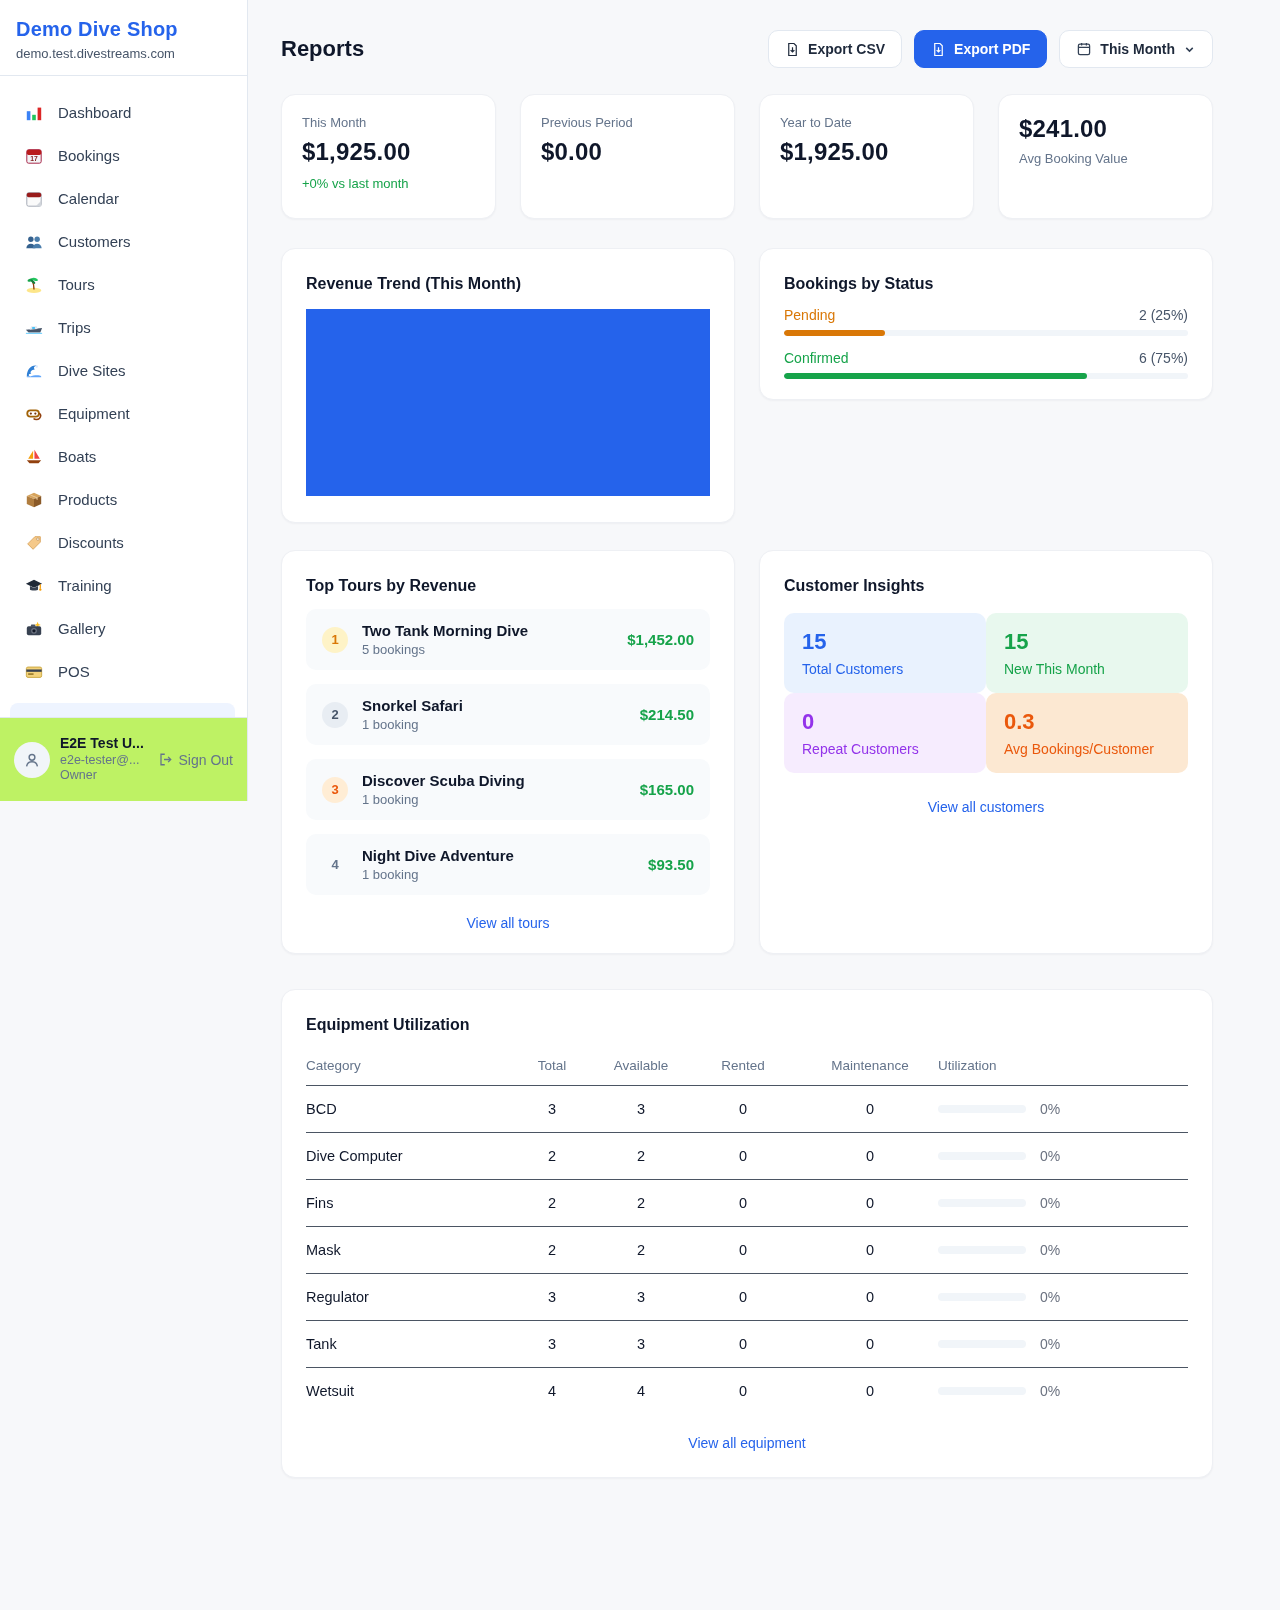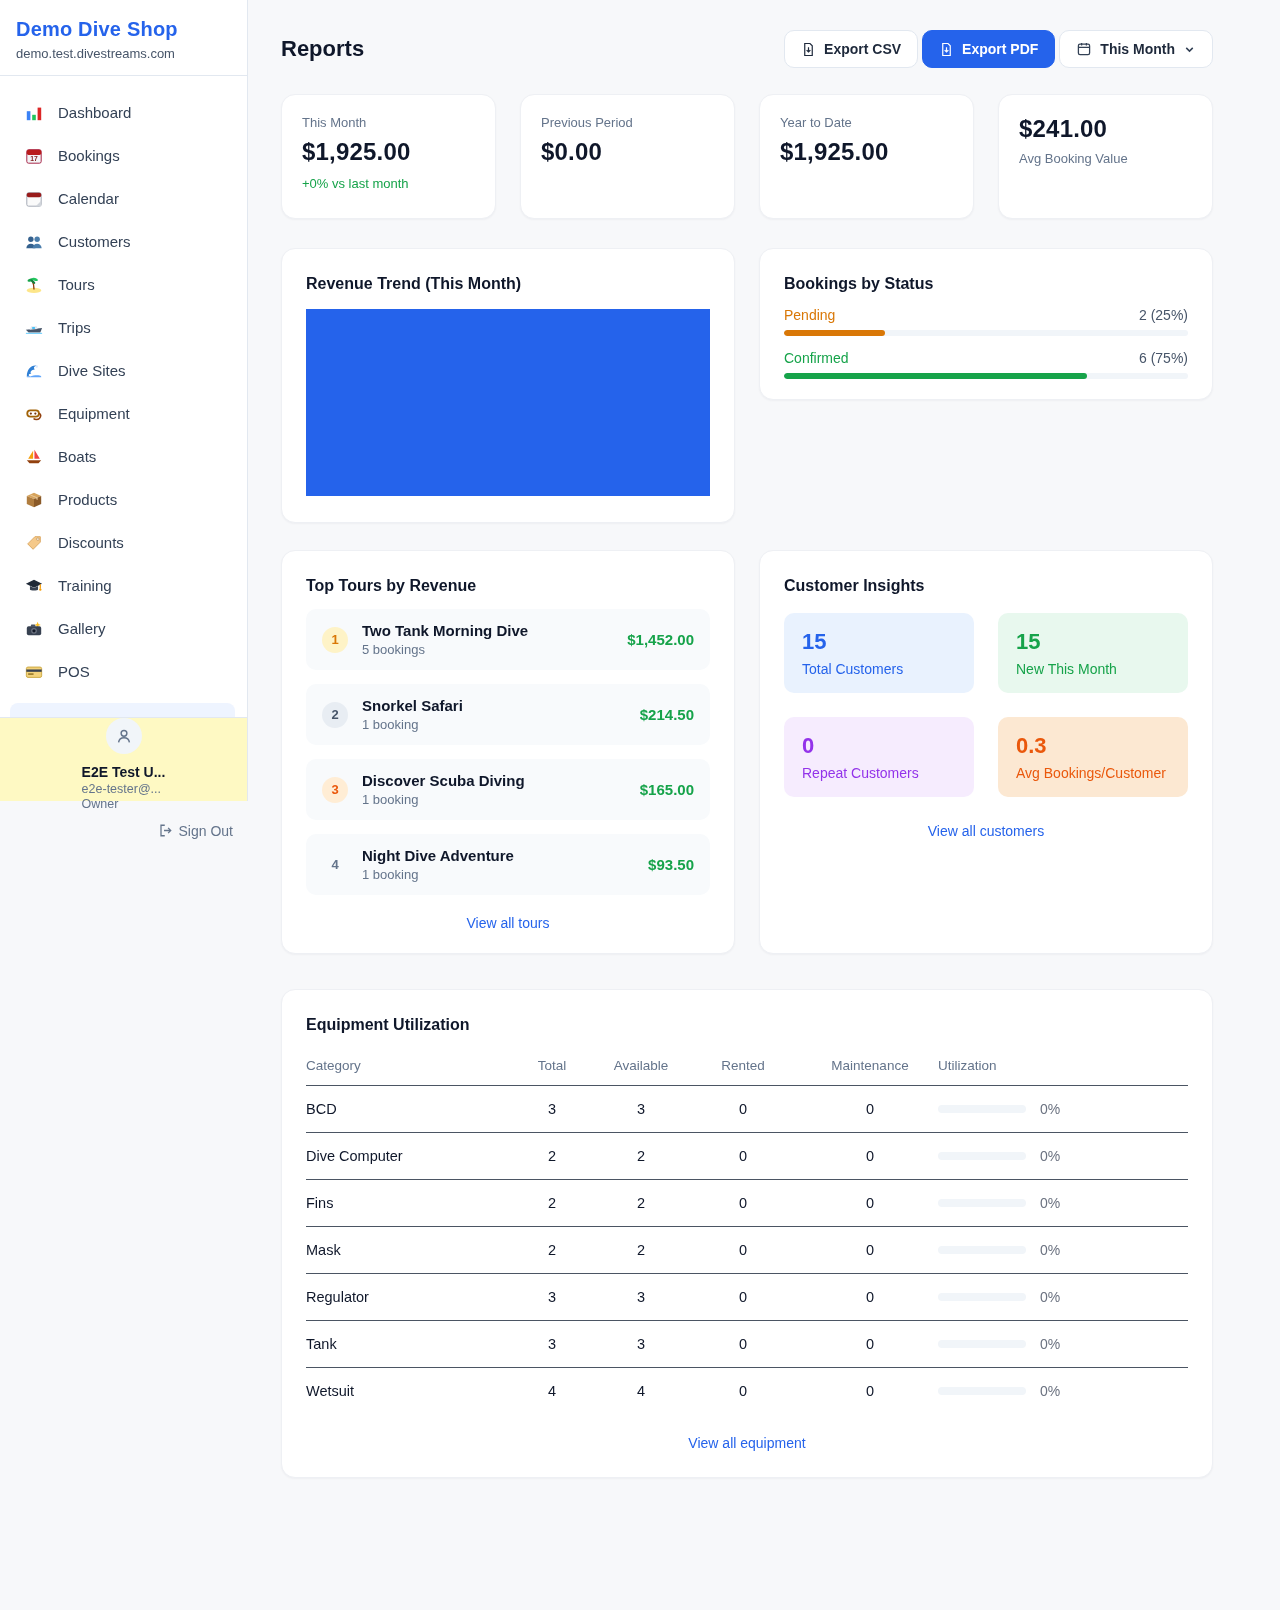--- a/index.html
+++ b/index.html
@@ -9,32 +9,32 @@
   
   .sidebar { position:absolute; left:0; top:0; width:248px; height:801px; background:#fff; border-right:1px solid #e2e8f0; }
   .shop-header { padding:18px 16px 14px 16px; border-bottom:1px solid #e2e8f0; }
   .shop-name { color:#2563eb; font-size:20px; font-weight:800; letter-spacing:.2px; }
   .shop-domain { margin-top:5px; font-size:13px; color:#475569; }
   .nav { margin-top:15px; }
   .nav-item { display:flex; align-items:center; gap:14px; height:43px; padding:0 24px; cursor:pointer; color:#334155; text-decoration:none; }
   .nav-item .nav-ico { width:20px; height:20px; display:inline-flex; align-items:center; justify-content:center; }
   .nav-item .nav-label { font-size:15px; }
   .active-sliver { position:absolute; left:10px; right:12px; top:703px; height:14px; background:#eef4ff; border-radius:8px 8px 0 0; }
-  .user-footer { position:absolute; left:0; right:0; top:717px; height:84px; border-top:1px solid #e2e8f0; background:#fef9c3; display:flex; align-items:center; padding:0 14px; gap:10px;flex-direction:column; }
+  .user-footer { position:absolute; left:0; right:0; top:717px; height:84px; border-top:1px solid #e2e8f0; background:#bef264; display:flex; align-items:center; padding:0 14px; gap:10px; }
   .avatar { width:36px; height:36px; border-radius:50%; background:#f1f5f9; display:flex; align-items:center; justify-content:center; flex:0 0 36px; }
   .user-meta { line-height:1.25; min-width:0; }
   .user-name { font-size:14px; font-weight:700; color:#0f172a; white-space:nowrap; }
   .user-email, .user-role { font-size:12.5px; color:#64748b; white-space:nowrap; }
   .signout { margin-left:auto; display:flex; align-items:center; gap:6px; color:#64748b; font-size:14px; cursor:pointer; text-decoration:none; white-space:nowrap; }
 
   
   .main { margin-left:248px; padding:30px 67px 60px 33px; }
   .topbar { display:flex; align-items:center; justify-content:space-between; margin-bottom:26px; }
   .page-title { font-size:22px; font-weight:800; color:#0f172a; }
-  .topbar-actions { display:flex; gap:4px; }
+  .topbar-actions { display:flex; gap:12px; }
   .btn { display:inline-flex; align-items:center; gap:8px; height:38px; padding:0 16px; border-radius:10px; font-size:14px; font-weight:600; cursor:pointer; border:1px solid #e2e8f0; background:#fff; color:#1e293b; }
   .btn-primary { background:#2563eb; border-color:#2563eb; color:#fff; }
   .btn svg { display:block; }
 
   .card { background:#fff; border:1px solid #eef0f4; border-radius:14px; box-shadow:0 1px 2px rgba(15,23,42,.04); }
   .card-title { font-size:16px; font-weight:700; color:#0f172a; }
 
   .stats-grid { display:grid; grid-template-columns:repeat(4,1fr); gap:24px; margin-bottom:29px; }
   .stat-card { padding:20px; min-height:125px; }
   .stat-label { font-size:13px; color:#64748b; }
@@ -68,21 +68,21 @@
   .rank-2 { background:#e8edf3; color:#475569; }
   .rank-3 { background:#ffedd5; color:#ea580c; }
   .rank-4 { background:transparent; color:#64748b; }
   .tour-info { min-width:0; }
   .tour-name { font-size:15px; font-weight:700; color:#0f172a; }
   .tour-bookings { font-size:13px; color:#64748b; margin-top:3px; }
   .tour-revenue { margin-left:auto; font-size:15px; font-weight:700; color:#16a34a; white-space:nowrap; }
   .view-link { display:block; margin-top:20px; text-align:center; color:#2563eb; font-size:14px; text-decoration:none; cursor:pointer; }
 
   .insights-card { padding:26px 24px; display:flex; flex-direction:column; }
-  .insights-grid { display:grid; grid-template-columns:1fr 1fr; gap:24px; margin-top:18px; }
+  .insights-grid { display:grid; grid-template-columns:1fr 1fr; gap:0; margin-top:18px; }
   .tile { border-radius:10px; padding:16px 18px; min-height:79px; }
   .tile .tile-value { font-size:22px; font-weight:800; }
   .tile .tile-label { font-size:14px; margin-top:6px; }
   .tile-blue { background:#e9f2fe; } .tile-blue .tile-value,.tile-blue .tile-label { color:#2563eb; }
   .tile-green { background:#e8f8ee; } .tile-green .tile-value,.tile-green .tile-label { color:#16a34a; }
   .tile-purple { background:#f6ecfe; } .tile-purple .tile-value,.tile-purple .tile-label { color:#9333ea; }
   .tile-orange { background:#fce8d2; } .tile-orange .tile-value,.tile-orange .tile-label { color:#ea580c; }
   .insights-card .view-link { margin-top:26px; }
 
   .equip-card { padding:26px 24px 26px; }

